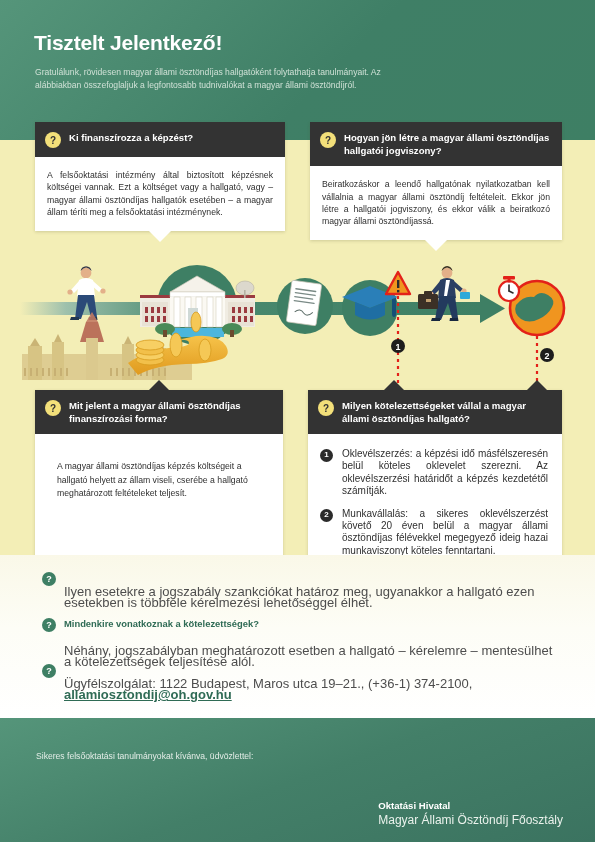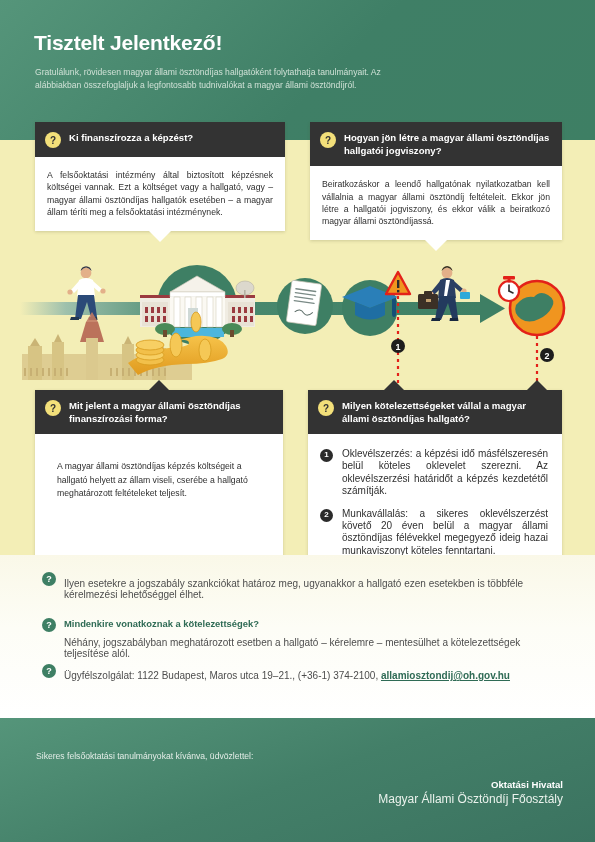--- a/index.html
+++ b/index.html
@@ -82,22 +82,22 @@
     background: linear-gradient(160deg, #55957a 0%, #437f68 50%, #3b7360 100%);
   }
   .footer-greeting {
     position: absolute;
     left: 36px; top: 33px;
     font-size: 8.6px;
     color: #e3ede7;
   }
   .footer-org {
     position: absolute;
-    right: 32px; top: 60px;
-    text-align: right;
+    right: 32px; top: 81px;
+    text-align: left;
     color: #ffffff;
   }
   .footer-org .o1 { font-size: 9.6px; font-weight: bold; line-height: 14px; }
   .footer-org .o2 { font-size: 12px; line-height: 14px; color: #eaf2ec; }
 
   
   .card {
     position: absolute;
     background: #ffffff;
     box-shadow: 0 1px 3px rgba(80,80,40,0.22);
@@ -223,24 +223,24 @@
     justify-content: center;
     margin-top: 1px;
   }
   .faq-q {
     font-size: 9.4px;
     font-weight: bold;
     color: #2f6b55;
     line-height: 13px;
   }
   .faq-a {
-    font-size: 10px;
+    font-size: 13px;
     line-height: 11.2px;
     color: #4d4d4d;
-    margin-top: 7px;
+    margin-top: 15px;
   }
   .lnk { color: #1a4fa0; font-weight: bold; }
   .lnk2 { color: #2f6b55; font-weight: bold; }
 
   #faq-0 { top: 571px; }
   #faq-1 { top: 617px; }
   #faq-2 { top: 663px; }
 </style>
 </head>
 <body>

